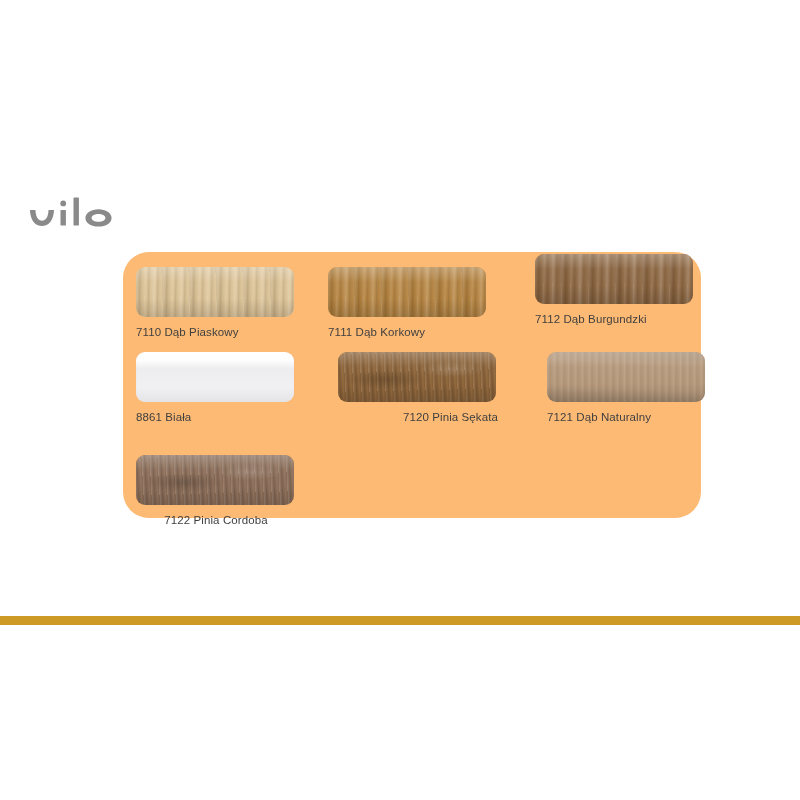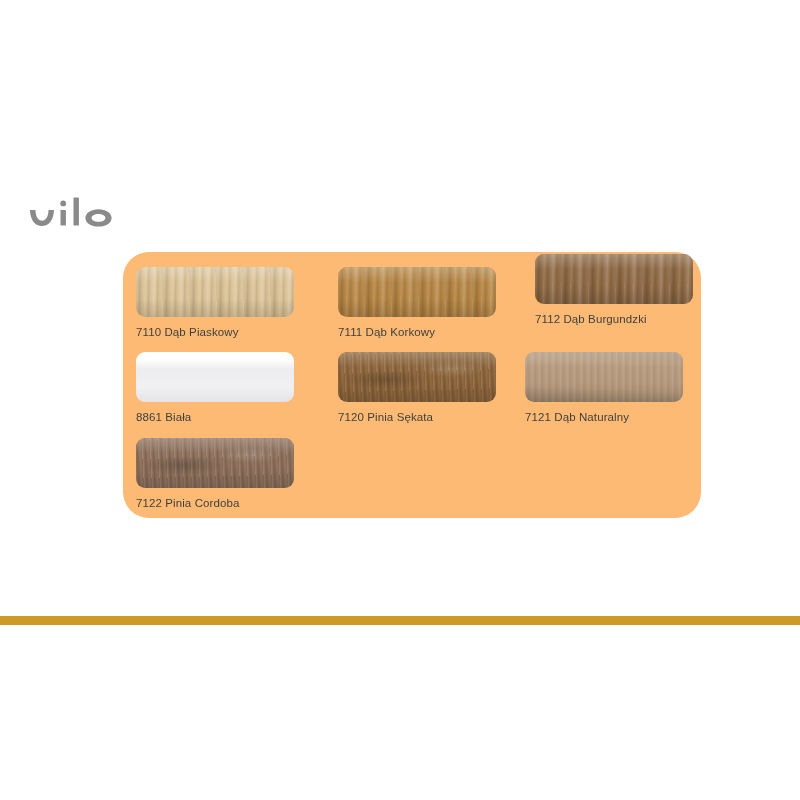--- a/index.html
+++ b/index.html
@@ -164,55 +164,55 @@
 
 <div id="swatch-panel" style="background: #fdba74; border-radius: 26px;">
   <div class="swatch-grid">
       <div class="swatch-cell" style="left: 13px; top: 15px;">
         <div class="swatch-chip" style="background: rgb(221, 195, 150);">
           <div class="grain fine"></div>
           <div class="sheen"></div>
         </div>
         <div class="swatch-label">7110 Dąb Piaskowy</div>
       </div>
-      <div class="swatch-cell" style="left: 215px; top: 15px;">
+      <div class="swatch-cell" style="left: 205px; top: 15px;">
         <div class="swatch-chip" style="background: rgb(181, 131, 63);">
           <div class="grain fine"></div>
           <div class="sheen"></div>
         </div>
         <div class="swatch-label">7111 Dąb Korkowy</div>
       </div>
       <div class="swatch-cell" style="left: 412px; top: 2px;">
         <div class="swatch-chip" style="background: rgb(141, 102, 64);">
           <div class="grain fine"></div>
           <div class="sheen"></div>
         </div>
         <div class="swatch-label">7112 Dąb Burgundzki</div>
       </div>
       <div class="swatch-cell" style="left: 13px; top: 100px;">
         <div class="swatch-chip is-white" style="background: rgb(242, 242, 244);">
           <div class="sheen"></div>
         </div>
         <div class="swatch-label">8861 Biała</div>
       </div>
-      <div class="swatch-cell" style="left: 215px; top: 100px;">
+      <div class="swatch-cell" style="left: 215px; top: 100px; text-align: right;">
         <div class="swatch-chip" style="background: rgb(141, 99, 55);">
           <div class="grain knotty"></div>
           <div class="sheen"></div>
         </div>
         <div class="swatch-label">7120 Pinia Sękata</div>
       </div>
-      <div class="swatch-cell" style="left: 402px; top: 100px;">
+      <div class="swatch-cell" style="left: 424px; top: 100px;">
         <div class="swatch-chip" style="background: rgb(183, 154, 124);">
           <div class="grain plank"></div>
           <div class="sheen"></div>
         </div>
         <div class="swatch-label">7121 Dąb Naturalny</div>
       </div>
-      <div class="swatch-cell" style="left: 13px; top: 186px;">
+      <div class="swatch-cell" style="left: 13px; top: 203px; text-align: center;">
         <div class="swatch-chip" style="background: rgb(141, 110, 88);">
           <div class="grain knotty"></div>
           <div class="sheen"></div>
         </div>
         <div class="swatch-label">7122 Pinia Cordoba</div>
       </div>
     </div>
 </div>
 
 <div id="gold-rule" style="background: rgb(205, 154, 38);"></div>

